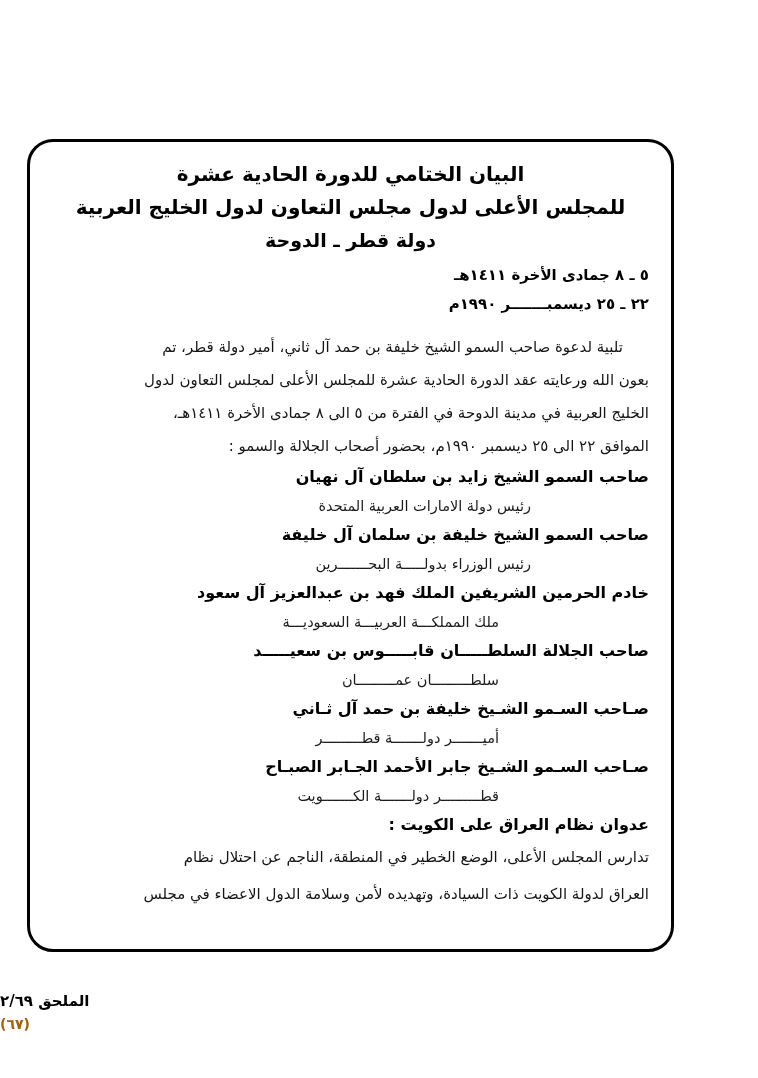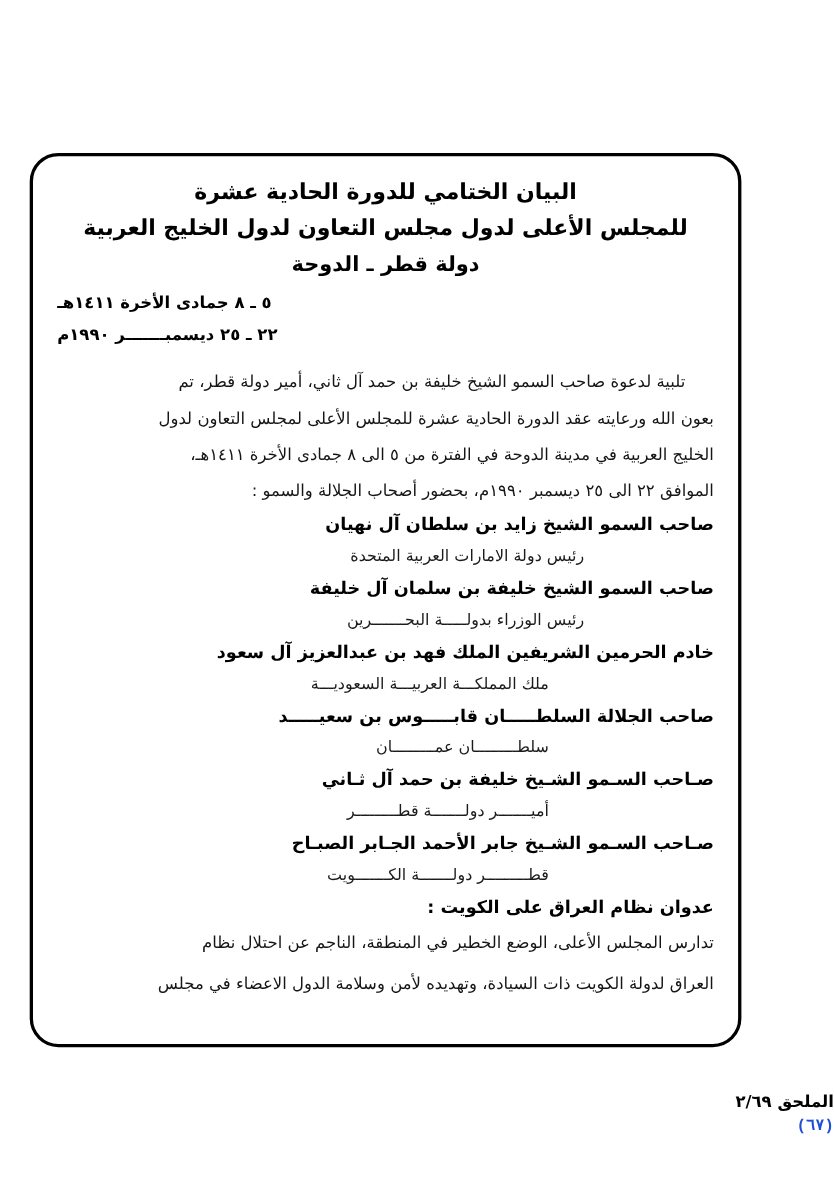--- a/index.html
+++ b/index.html
@@ -7,36 +7,36 @@
     position:relative;width:758px;height:1078px;background:#ffffff;overflow:hidden;
     font-family:"DejaVu Sans",sans-serif;direction:rtl;color:#111;
   }
   .frame{
     position:absolute;left:27px;top:139px;width:647px;height:813px;
     border:3px solid #000;border-radius:26px;box-sizing:border-box;
     padding:16px 22px 0 22px;background:#fff;
   }
   .titles{text-align:center;font-weight:700;font-size:20px;line-height:33px;color:#000;}
   .titles .t3{font-size:19px;}
-  .dates{margin-top:4px;text-align:left;font-weight:700;font-size:15px;line-height:29px;color:#000;}
+  .dates{margin-top:4px;text-align:right;font-weight:700;font-size:15px;line-height:29px;color:#000;}
   .dates .range{unicode-bidi:embed;}
   .intro{margin-top:12px;font-size:15px;line-height:33px;text-align:right;color:#151515;}
   .intro .line{white-space:nowrap;}
   .intro .indent{padding-right:26px;}
   .dignitaries{margin-top:2px;}
   .drow{margin-bottom:6px;}
   .dname{font-size:16px;font-weight:700;line-height:23px;color:#000;white-space:nowrap;}
   .dtitle{font-size:14.5px;line-height:21px;margin-top:8px;padding-right:118px;color:#1b1b1b;white-space:nowrap;}
   .drow:nth-child(n+3) .dtitle{padding-right:150px;}
   .section{margin-top:2px;}
   .heading{font-size:16px;font-weight:700;line-height:24px;color:#000;text-align:right;}
   .section .line{font-size:15px;line-height:32.5px;margin-top:4px;color:#151515;white-space:nowrap;}
-  .footer{position:absolute;left:0;top:990px;width:758px;text-align:right;}
+  .footer{position:absolute;left:0;top:990px;width:758px;text-align:left;}
   .appendix{font-size:15px;font-weight:700;line-height:22px;color:#000;}
-  .pagenum{font-size:14px;font-weight:700;line-height:24px;color:#1d4ed8;font-family:Liberation Mono, monospace;}
+  .pagenum{font-size:14px;font-weight:700;line-height:24px;color:#a16207;}
 </style>
 </head>
 <body>
 
 <div class="page">
 
   <div class="frame">
 
     <div class="titles">
       <div class="t1">البيان الختامي للدورة الحادية عشرة</div>

